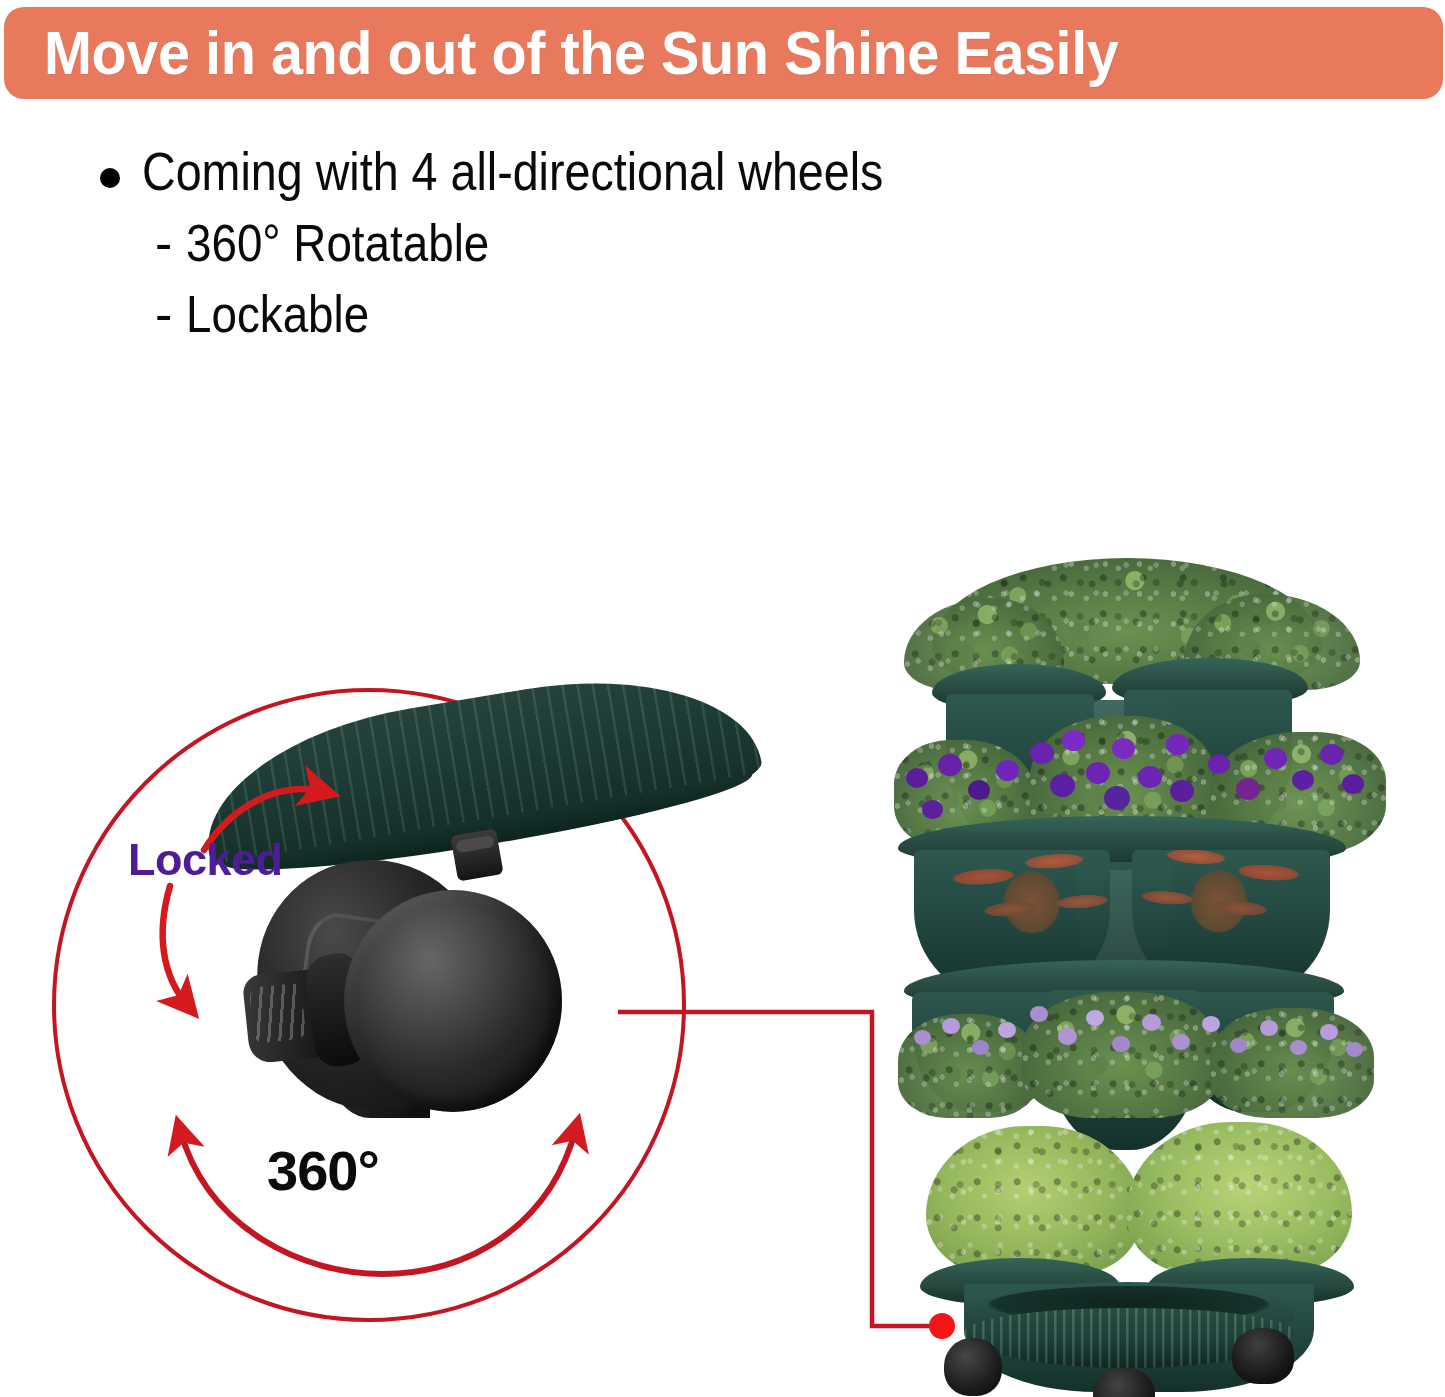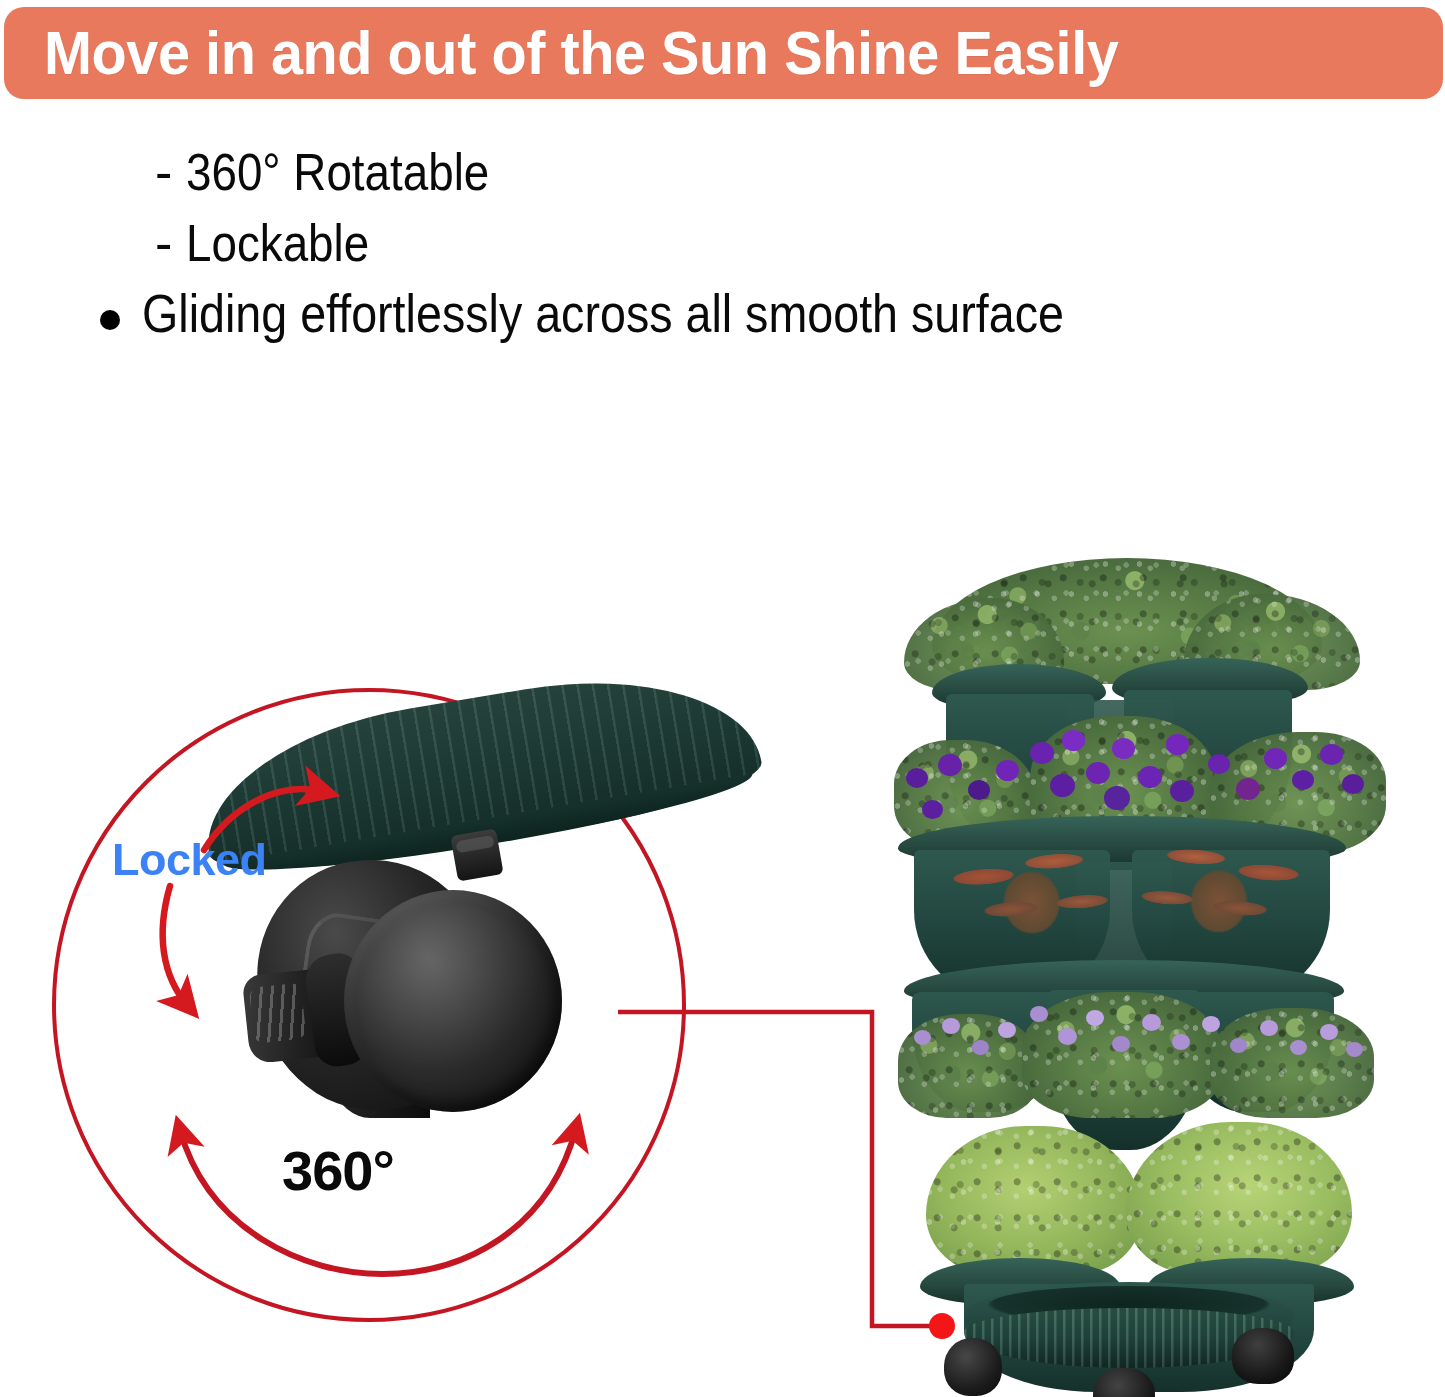--- a/index.html
+++ b/index.html
@@ -142,26 +142,26 @@
     background:radial-gradient(circle at 42% 34%,rgba(255,255,255,.10) 0%,rgba(255,255,255,0) 55%);
   }
   .wheel-rim-back{
     position:absolute;left:62px;top:44px;width:120px;height:238px;
     background:linear-gradient(90deg,#2b2b2b,#0d0d0d);
     border-radius:50% 0 0 50% / 50% 0 0 50%;
   }
 
   
   #locked-label{
-    position:absolute;left:60px;top:146px;
-    font-size:45px;font-weight:bold;color:#3b82f6;
+    position:absolute;left:76px;top:146px;
+    font-size:45px;font-weight:bold;color:#4c1d95;
     letter-spacing:-0.5px;white-space:nowrap;
   }
   #deg-label{
-    position:absolute;left:230px;top:450px;
+    position:absolute;left:215px;top:450px;
     font-size:56px;font-weight:bold;color:#0a0a0a;
     letter-spacing:-1px;white-space:nowrap;
   }
   #callout-arrows{position:absolute;left:0;top:0;width:634px;height:634px;}
 
   
   #connector{
     position:absolute;left:600px;top:940px;width:420px;height:420px;
     pointer-events:none;
   }
@@ -215,36 +215,36 @@
 </style>
 </head>
 <body>
 
 <div id="header-banner">
   <span id="header-title">Move in and out of the Sun Shine Easily</span>
 </div>
 
 <div id="feature-list">
 
+  <div class="feature-row">
+    <span class="bullet-dot"></span>
+    <span class="feature-text">Coming with 4 all-directional wheels</span>
+  </div>
 
   <div class="feature-row sub">
     <span class="dash-mark">-</span>
     <span class="feature-text">360° Rotatable</span>
   </div>
 
   <div class="feature-row sub">
     <span class="dash-mark">-</span>
     <span class="feature-text">Lockable</span>
   </div>
 
 
-  <div class="feature-row">
-    <span class="bullet-dot"></span>
-    <span class="feature-text">Gliding effortlessly across all smooth surface</span>
-  </div>
 
 </div>
 
 <div id="caster-callout">
 
   <div id="callout-ring"></div>
 
   <div id="base-plate">
     <div class="plate-body">
       <div class="ribs"></div>

